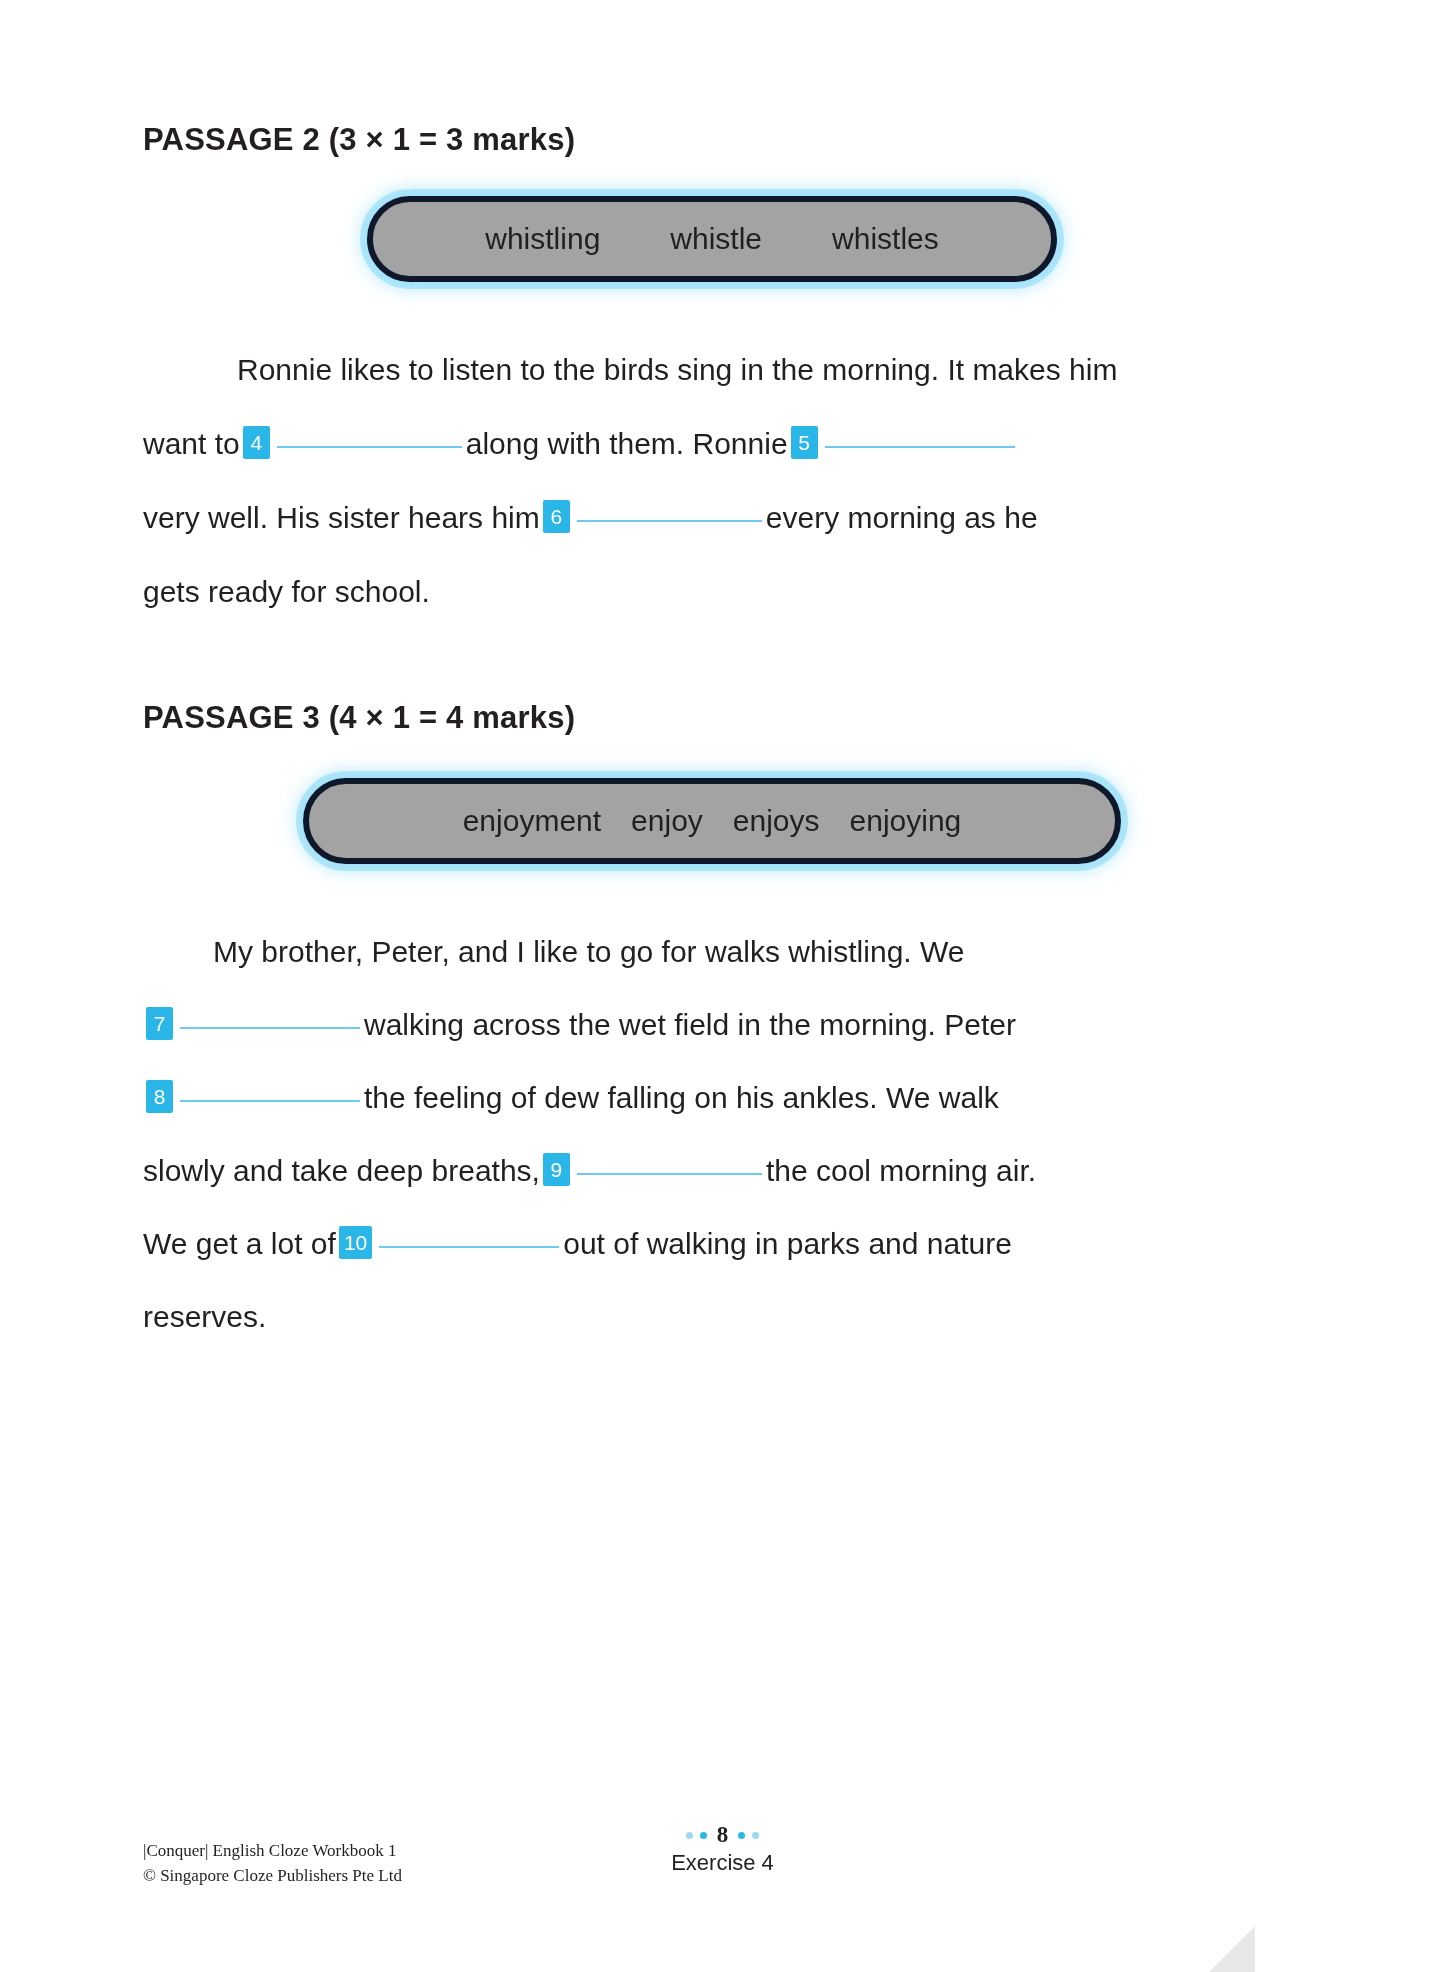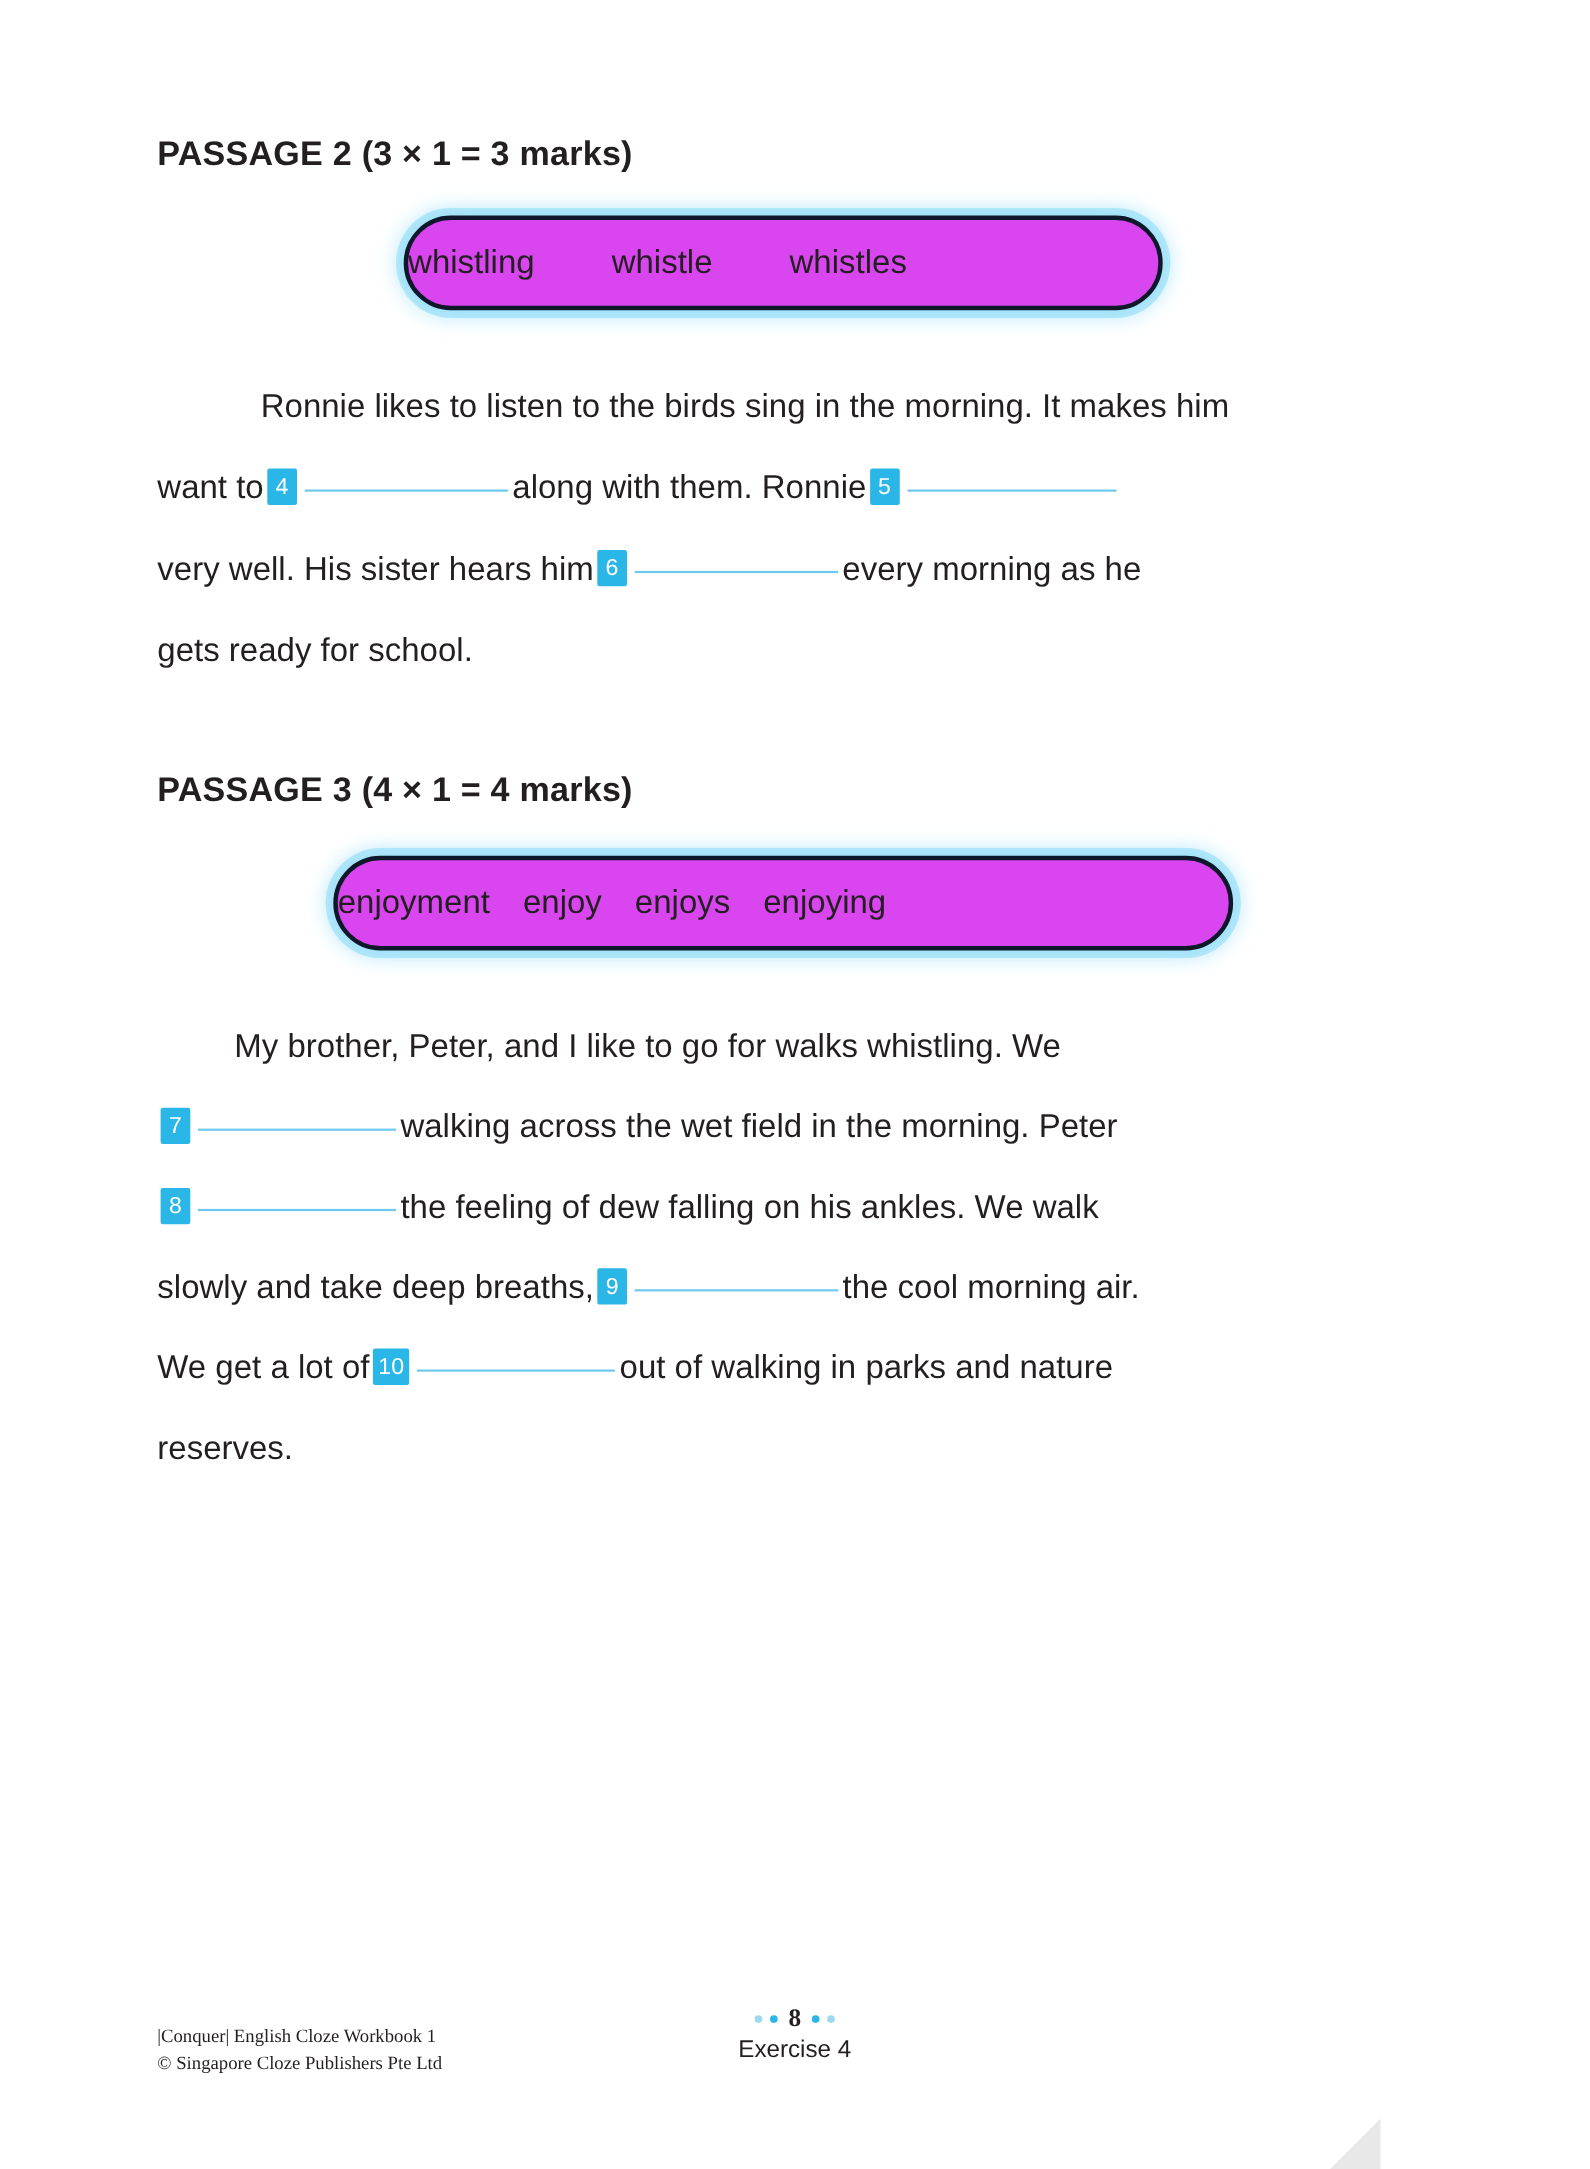--- a/index.html
+++ b/index.html
@@ -29,27 +29,28 @@
     font-weight: bold;
     letter-spacing: 0.2px;
     color: #231f20;
     white-space: nowrap;
   }
 
   
   .wordbank {
     position: absolute;
     box-sizing: border-box;
-    background: #d946ef;
-    border: 4px solid #0f172a;
+    background: #a3a3a3;
+    border: 6px solid #0f172a;
     border-radius: 60px;
     box-shadow: 0 0 0 7px rgba(120, 213, 247, 0.45),
                 0 0 18px 6px rgba(120, 213, 247, 0.55);
     display: flex;
     align-items: center;
+    justify-content: center;
   }
   .wordbank .inner {
     display: flex;
     align-items: center;
     justify-content: center;
   }
   .wordbank .word {
     font-size: 30px;
     color: #231f20;
     white-space: nowrap;

